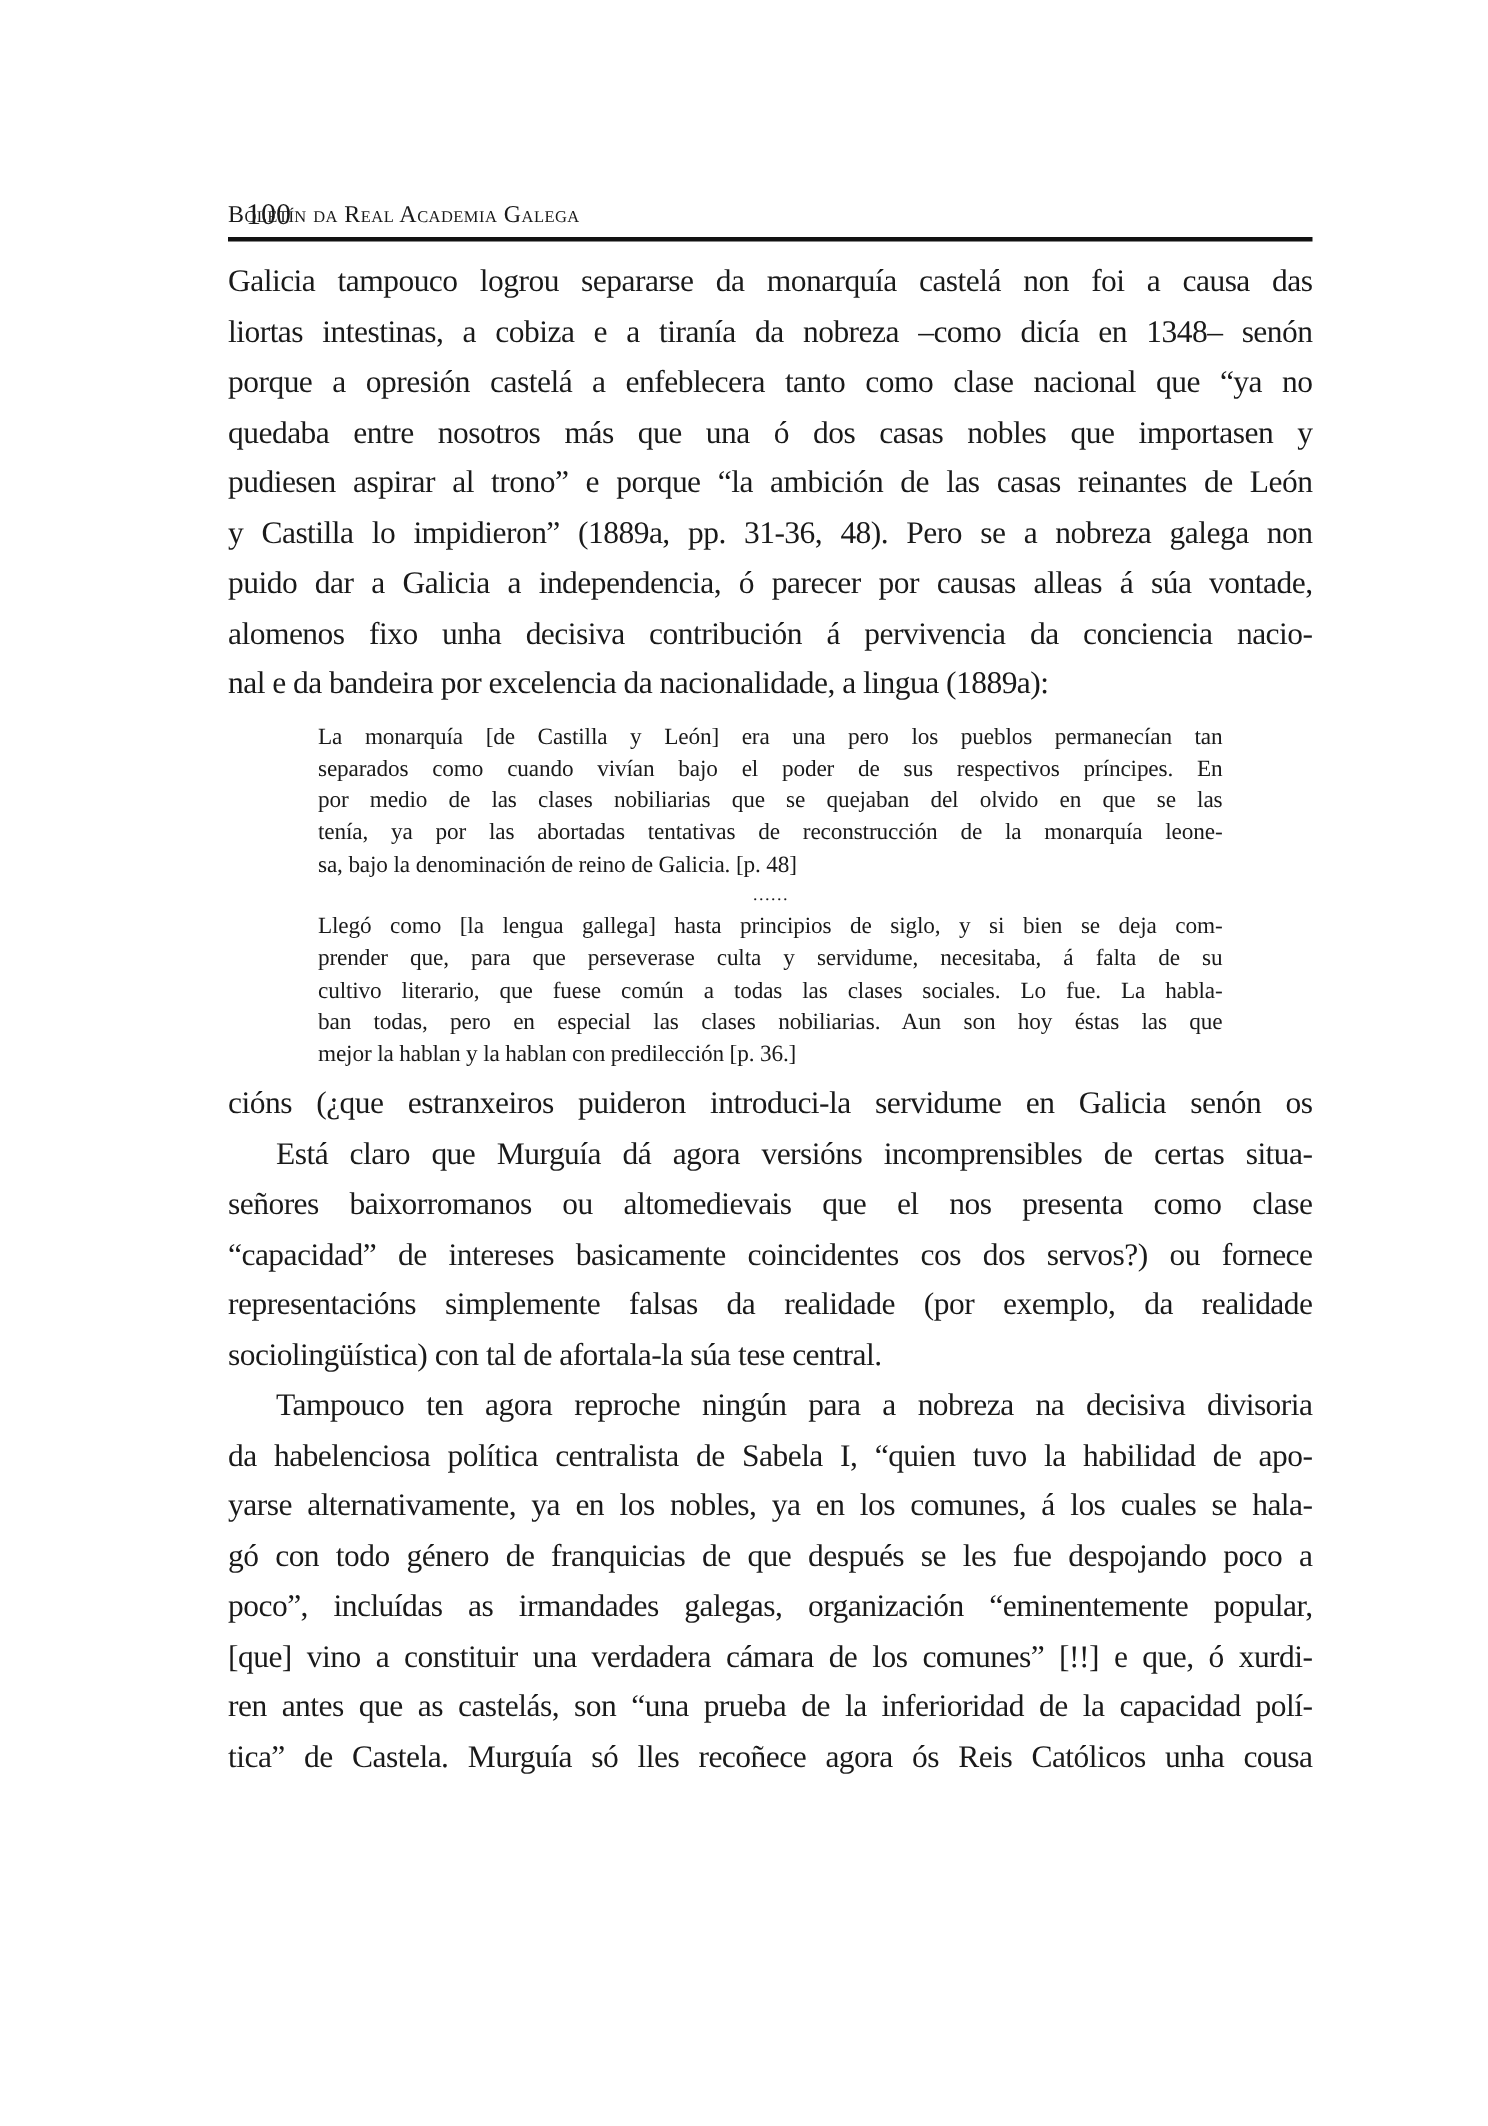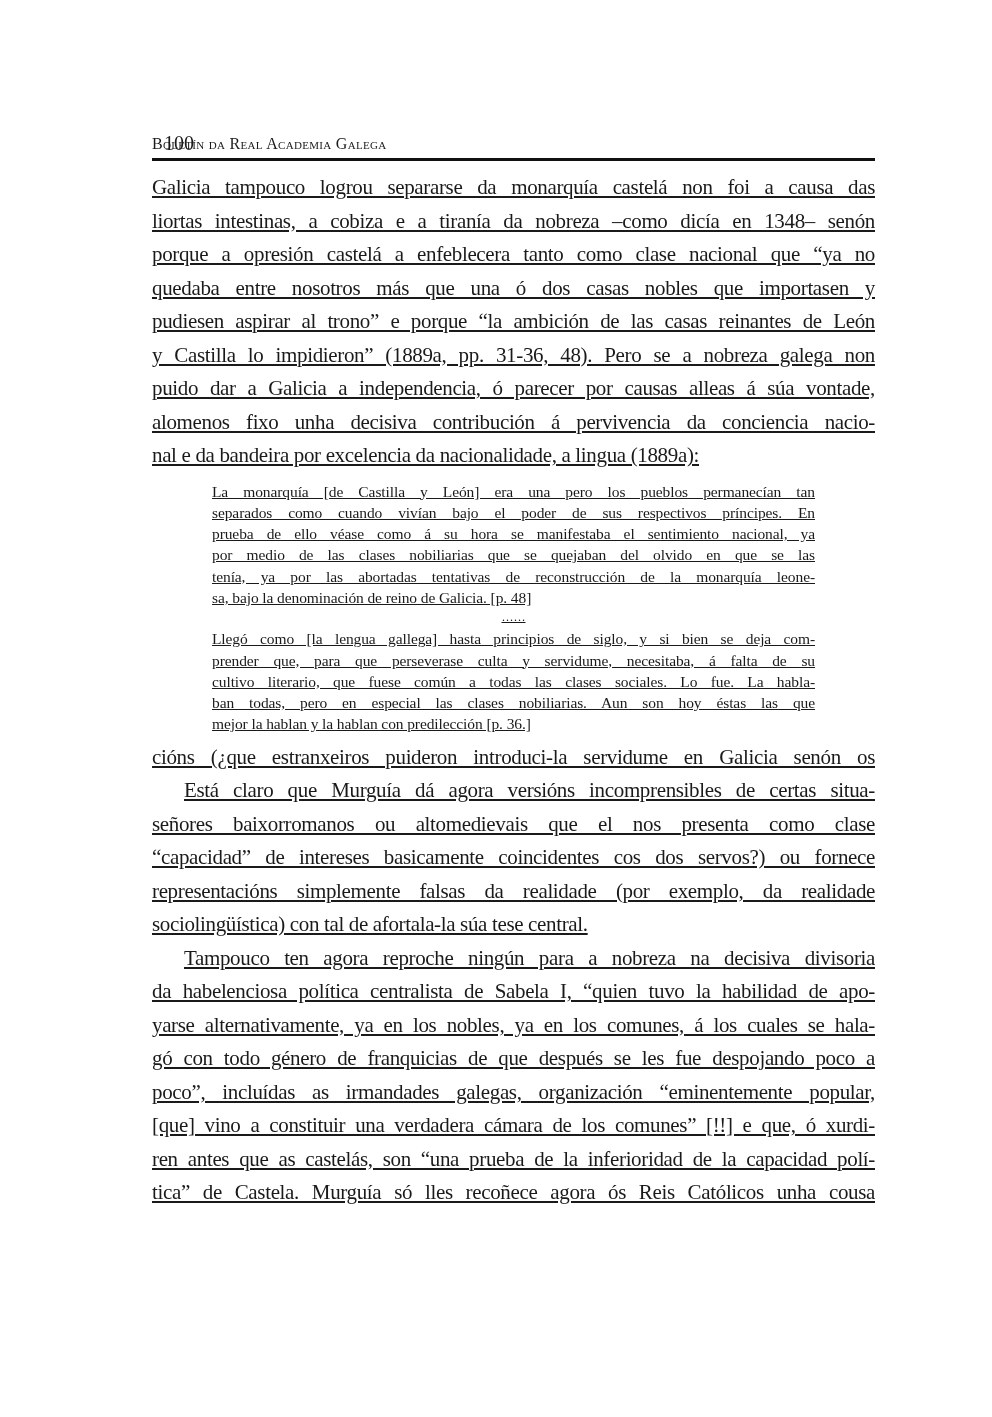--- a/index.html
+++ b/index.html
@@ -37,21 +37,20 @@
       left: 0;
       right: 0;
       top: 7px;
       text-align: left;
       font-size: 16px;
       font-variant: small-caps;
       letter-spacing: 0.3px;
     }
     .body-text {
       margin-top: 10px;
-      text-decoration: underline;
     }
     .line {
       display: block;
       font-size: 21px;
       line-height: 33.5px;
       height: 33.5px;
       white-space: nowrap;
       text-align: justify;
       text-align-last: justify;
       letter-spacing: -0.35px;
@@ -104,21 +103,20 @@
       <span class="line">y Castilla lo impidieron” (1889a, pp. 31-36, 48). Pero se a nobreza galega non</span>
       <span class="line">puido dar a Galicia a independencia, ó parecer por causas alleas á súa vontade,</span>
       <span class="line">alomenos fixo unha decisiva contribución á pervivencia da conciencia nacio-</span>
       <span class="line last">nal e da bandeira por excelencia da nacionalidade, a lingua (1889a):</span>
     </div>
 
     <div class="quote">
       <div>
         <span class="qline">La monarquía [de Castilla y León] era una pero los pueblos permanecían tan</span>
         <span class="qline">separados como cuando vivían bajo el poder de sus respectivos príncipes. En</span>
-        <span class="qline">prueba de ello véase como á su hora se manifestaba el sentimiento nacional, ya</span>
         <span class="qline">por medio de las clases nobiliarias que se quejaban del olvido en que se las</span>
         <span class="qline">tenía, ya por las abortadas tentativas de reconstrucción de la monarquía leone-</span>
         <span class="qline last">sa, bajo la denominación de reino de Galicia. [p. 48]</span>
       </div>
       <span class="ellipsis">……</span>
       <div>
         <span class="qline">Llegó como [la lengua gallega] hasta principios de siglo, y si bien se deja com-</span>
         <span class="qline">prender que,  para que perseverase culta y servidume, necesitaba, á falta de su</span>
         <span class="qline">cultivo literario, que fuese común a todas las clases sociales. Lo fue. La habla-</span>
         <span class="qline">ban todas, pero en especial las clases nobiliarias. Aun son hoy éstas las que</span>

